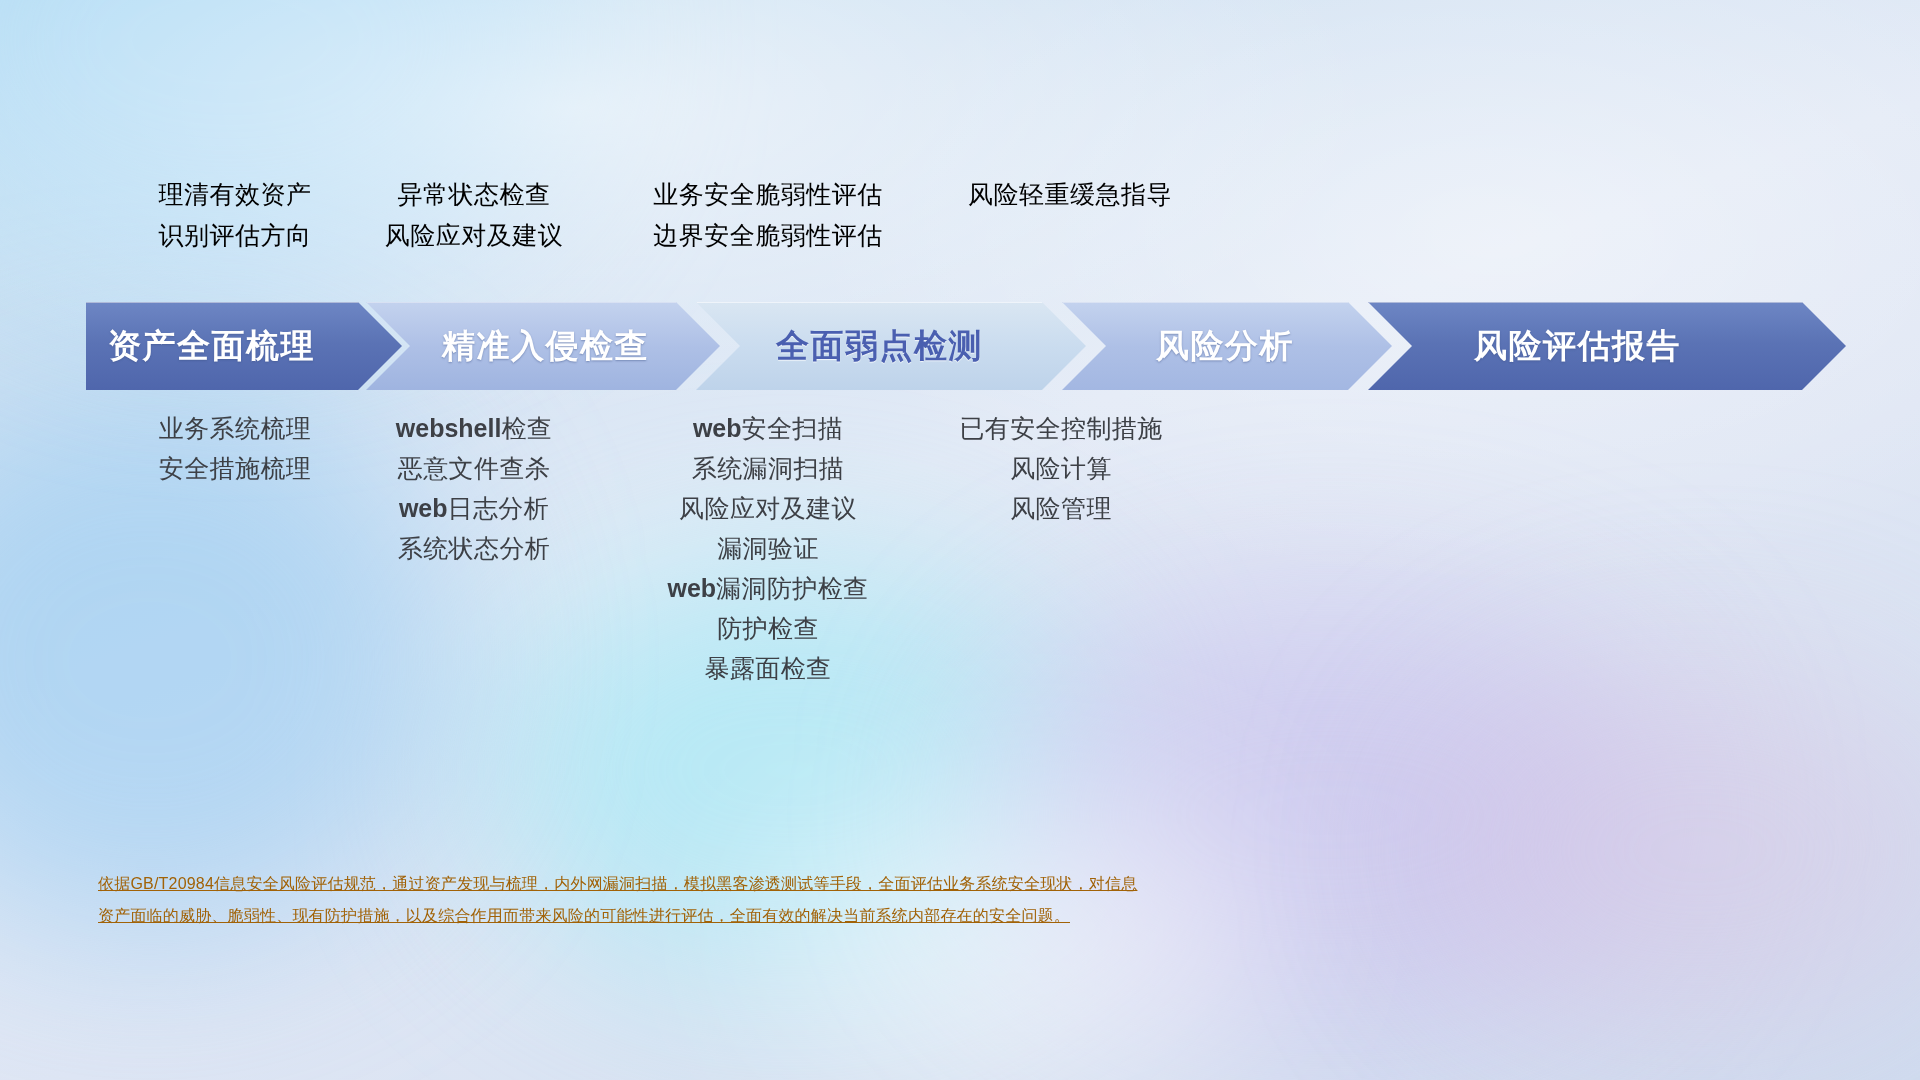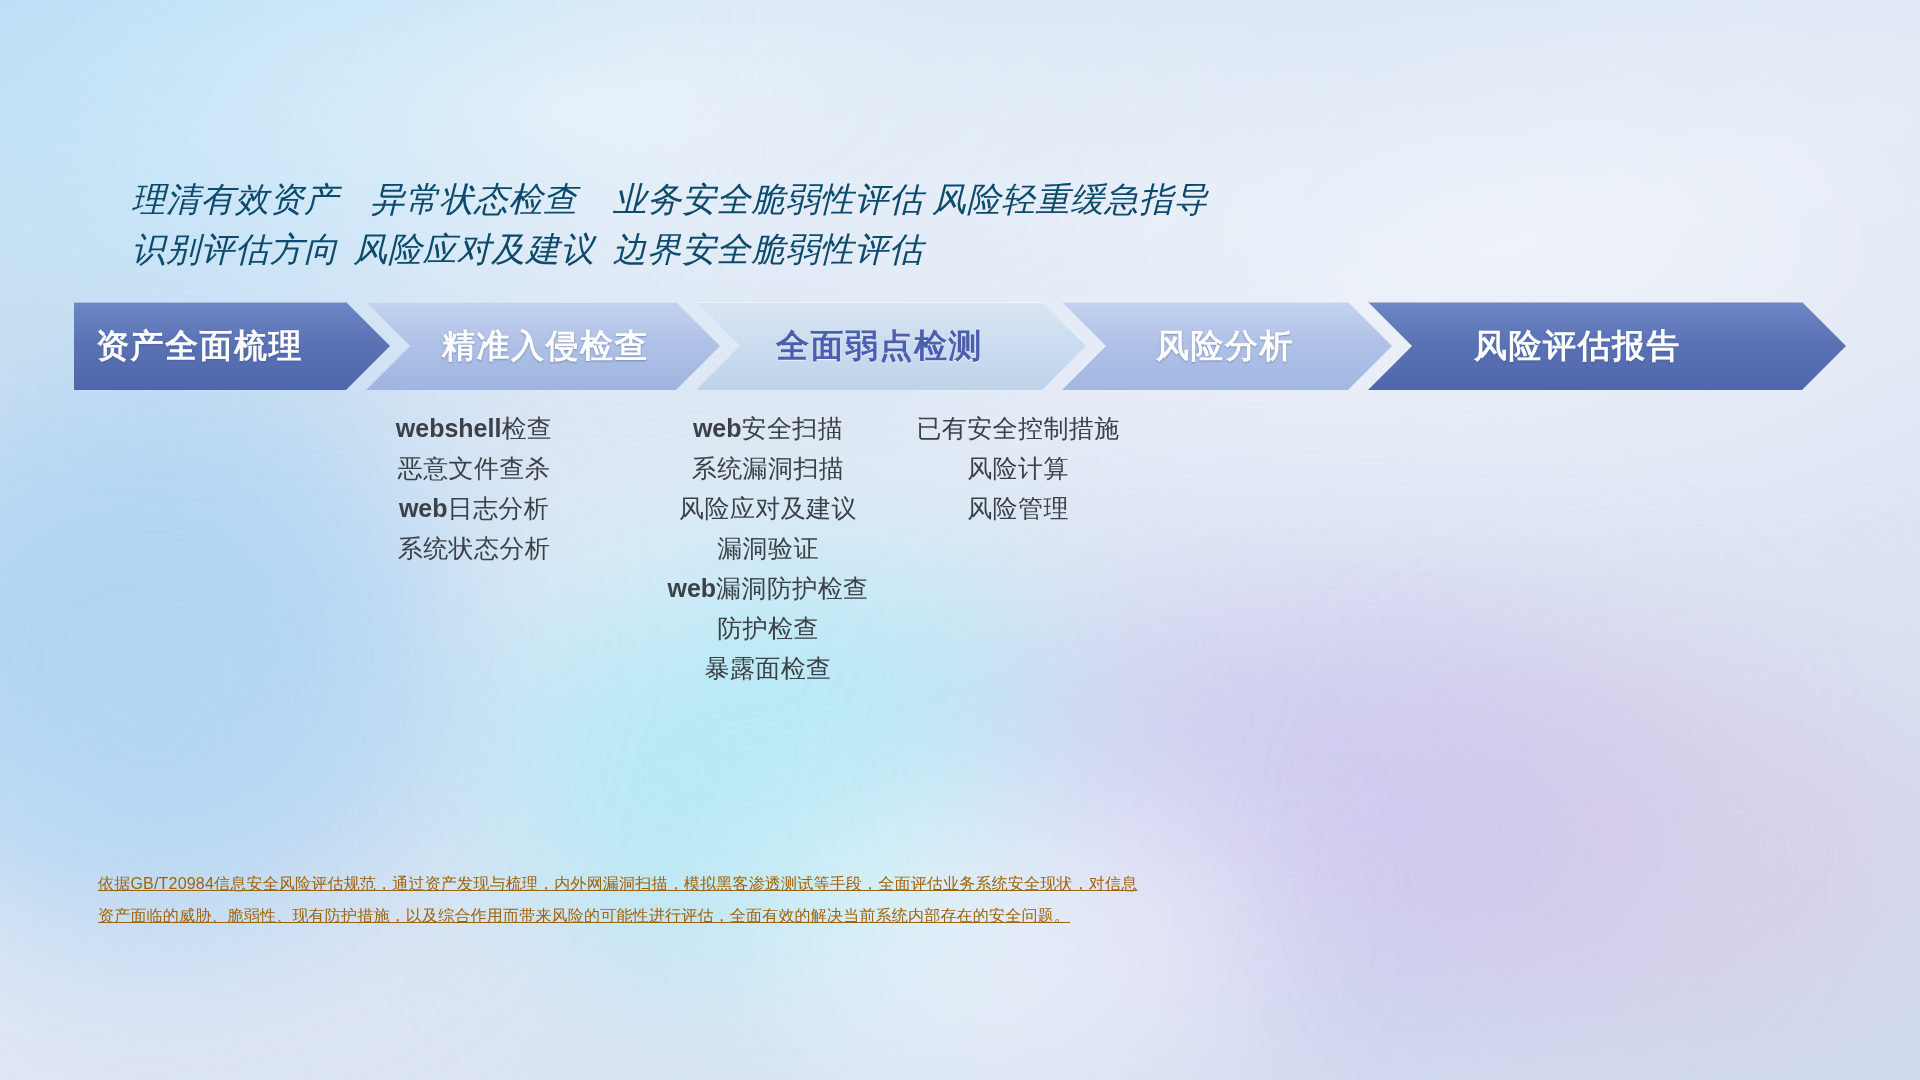--- a/index.html
+++ b/index.html
@@ -27,21 +27,21 @@
   
   #deck{position:absolute;inset:0;}
 
   
   .top-row{
     position:absolute;left:0;right:0;top:182px;height:100px;
     display:flex;align-items:flex-start;
   }
   .top-cell{display:flex;flex-direction:column;align-items:center;gap:16px;}
   .top-line{
-    font-size:34px;color:#0c4a6e;letter-spacing:.5px;line-height:1;white-space:nowrap;font-style:italic;
+    font-size:25px;color:#000000;letter-spacing:.5px;line-height:1;white-space:nowrap;
   }
 
   
   #band{
     position:absolute;left:74px;top:302px;width:1772px;height:88px;
   }
   .chev{
     position:absolute;top:0;height:88px;
     display:flex;align-items:center;
     box-sizing:border-box;
@@ -104,21 +104,21 @@
       <div class="top-line">业务安全脆弱性评估</div>
       <div class="top-line">边界安全脆弱性评估</div>
     </div>
     <div class="top-cell" style="position:absolute;left:885px;width:370px;">
       <div class="top-line">风险轻重缓急指导</div>
     </div>
   </div>
 
   <div id="band">
 
-    <div class="chev white" style="left:0px;width:316px;padding-left:22px;">
+    <div class="chev white" style="left:12px;width:316px;padding-left:22px;">
       <div class="cap" style="background:linear-gradient(180deg,#6d86c4 0%,#5b73b5 45%,#4f66ac 100%);
                   clip-path:polygon(0 0, 272px 0, 316px 50%, 272px 100%, 0 100%);
                   border-top:1px solid rgba(255,255,255,.55);"></div>
       <div class="lbl">资产全面梳理</div>
     </div>
 
     <div class="chev white" style="left:292px;width:354px;padding-left:76px;">
       <div class="cap" style="background:linear-gradient(180deg,#c3d2ee 0%,#aec0e6 50%,#9fb4e0 100%);
                   clip-path:polygon(0 0, 310px 0, 354px 50%, 310px 100%, 0 100%, 44px 50%);
                   border-top:1px solid rgba(255,255,255,.6);"></div>
@@ -142,39 +142,43 @@
     <div class="chev white" style="left:1294px;width:478px;padding-left:106px;">
       <div class="cap" style="background:linear-gradient(180deg,#6d86c4 0%,#5b73b5 45%,#4f66ac 100%);
                   clip-path:polygon(0 0, 434px 0, 478px 50%, 434px 100%, 0 100%, 44px 50%);
                   border-top:1px solid rgba(255,255,255,.55);"></div>
       <div class="lbl">风险评估报告</div>
     </div>
   </div>
 
   <div class="bot-row">
 
+    <div class="bot-cell" style="left:50px;width:370px;">
+      <div class="bot-line"><b></b><span>业务系统梳理</span></div>
+      <div class="bot-line"><b></b><span>安全措施梳理</span></div>
+    </div>
 
     <div class="bot-cell" style="left:289px;width:370px;">
       <div class="bot-line"><b>webshell</b><span>检查</span></div>
       <div class="bot-line"><b></b><span>恶意文件查杀</span></div>
       <div class="bot-line"><b>web</b><span>日志分析</span></div>
       <div class="bot-line"><b></b><span>系统状态分析</span></div>
     </div>
 
     <div class="bot-cell" style="left:583px;width:370px;">
       <div class="bot-line"><b>web</b><span>安全扫描</span></div>
       <div class="bot-line"><b></b><span>系统漏洞扫描</span></div>
       <div class="bot-line"><b></b><span>风险应对及建议</span></div>
       <div class="bot-line"><b></b><span>漏洞验证</span></div>
       <div class="bot-line"><b>web</b><span>漏洞防护检查</span></div>
       <div class="bot-line"><b></b><span>防护检查</span></div>
       <div class="bot-line"><b></b><span>暴露面检查</span></div>
     </div>
 
-    <div class="bot-cell" style="left:833px;width:370px;">
+    <div class="bot-cell" style="left:876px;width:370px;">
       <div class="bot-line"><b></b><span>已有安全控制措施</span></div>
       <div class="bot-line"><b></b><span>风险计算</span></div>
       <div class="bot-line"><b></b><span>风险管理</span></div>
     </div>
 
   </div>
 
   <div id="footer">
     <span class="fl">依据GB/T20984信息安全风险评估规范，通过资产发现与梳理，内外网漏洞扫描，模拟黑客渗透测试等手段，全面评估业务系统安全现状，对信息</span>
     <span class="fl">资产面临的威胁、脆弱性、现有防护措施，以及综合作用而带来风险的可能性进行评估，全面有效的解决当前系统内部存在的安全问题。</span>

